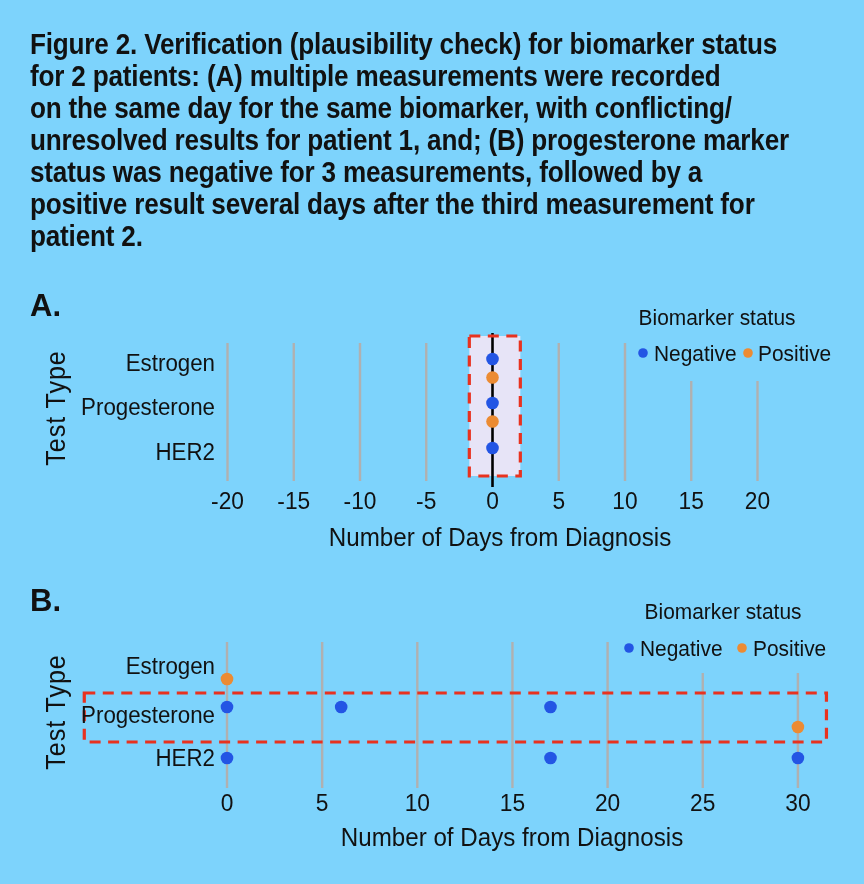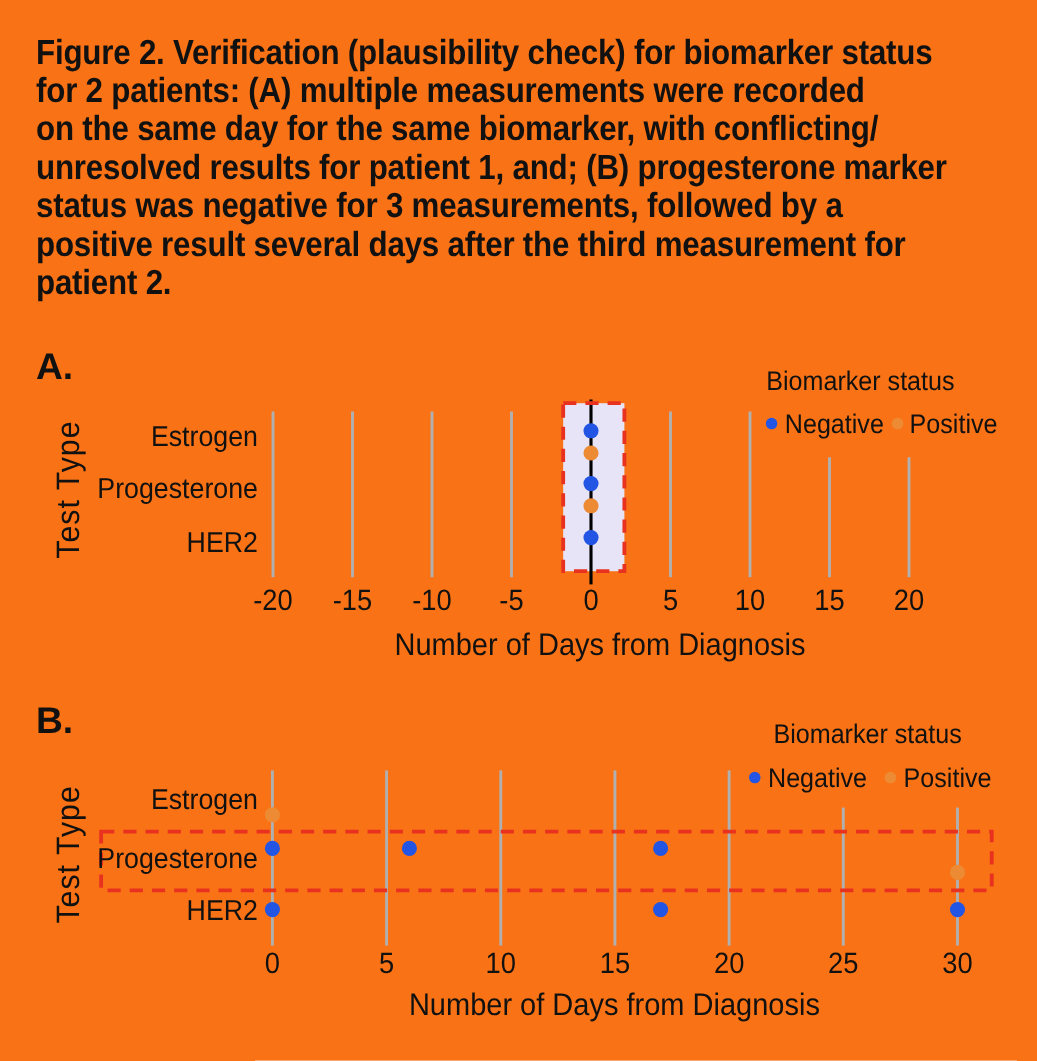--- a/index.html
+++ b/index.html
@@ -1,20 +1,20 @@
 <!DOCTYPE html>
 <html><head>
 <meta charset="utf-8">
 <style>
   html, body { margin: 0; padding: 0; background: #ffffff; }
   .page {
     position: relative;
     width: 864px;
     height: 884px;
-    background: #f97316;
+    background: #7dd3fc;
     font-family: "Liberation Sans", sans-serif;
     overflow: hidden;
   }
   .caption {
     position: absolute;
     left: 30px;
     top: 28px;
     width: 990px;
     font-size: 29px;
     font-weight: 700;

